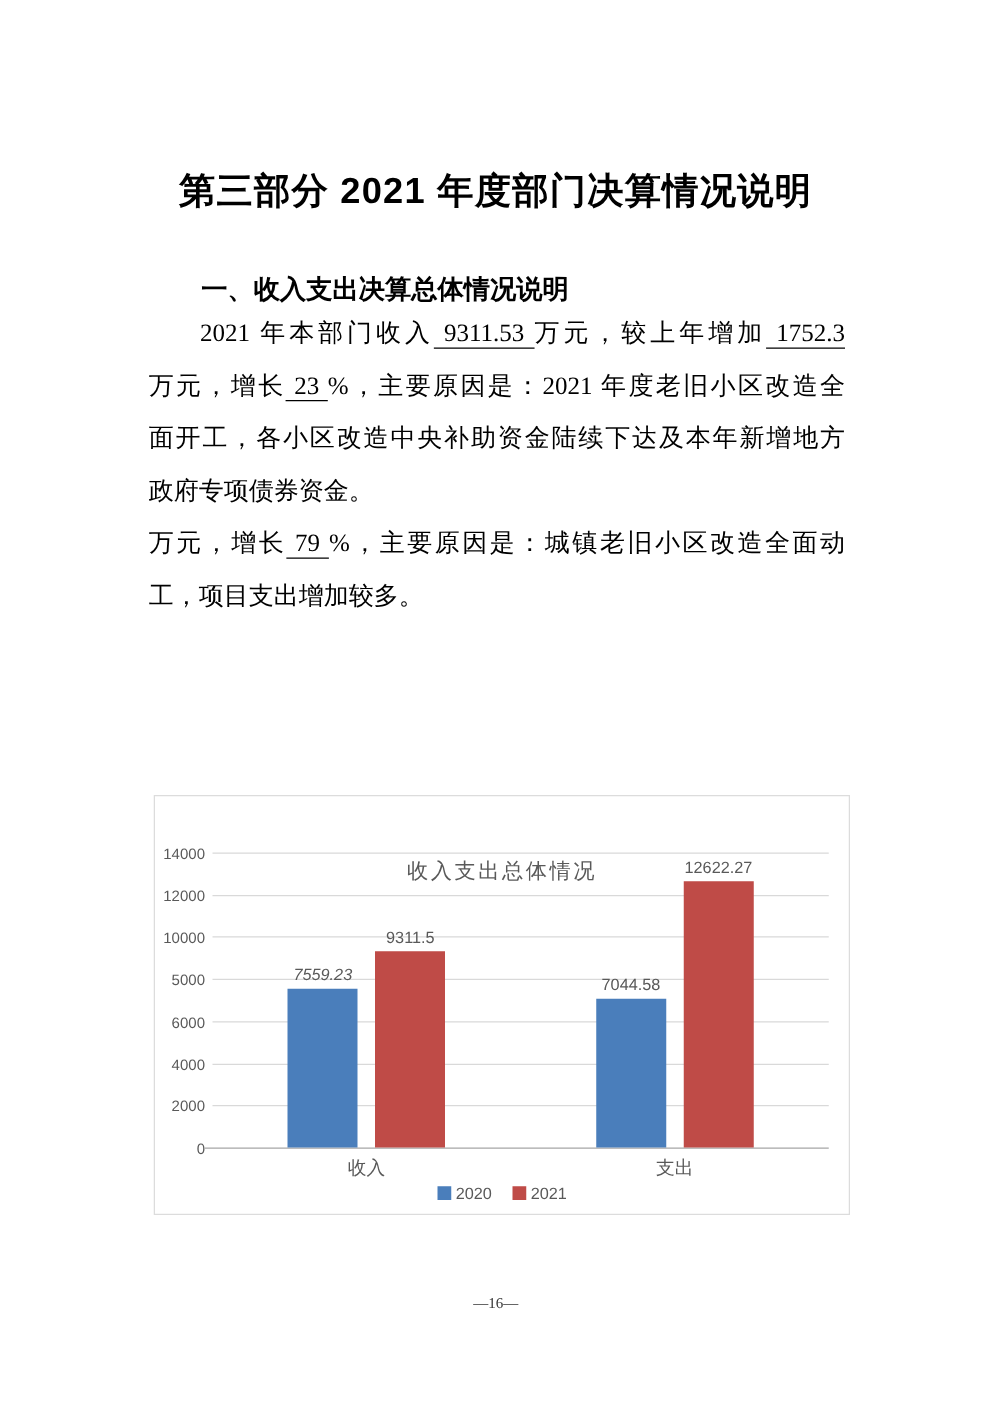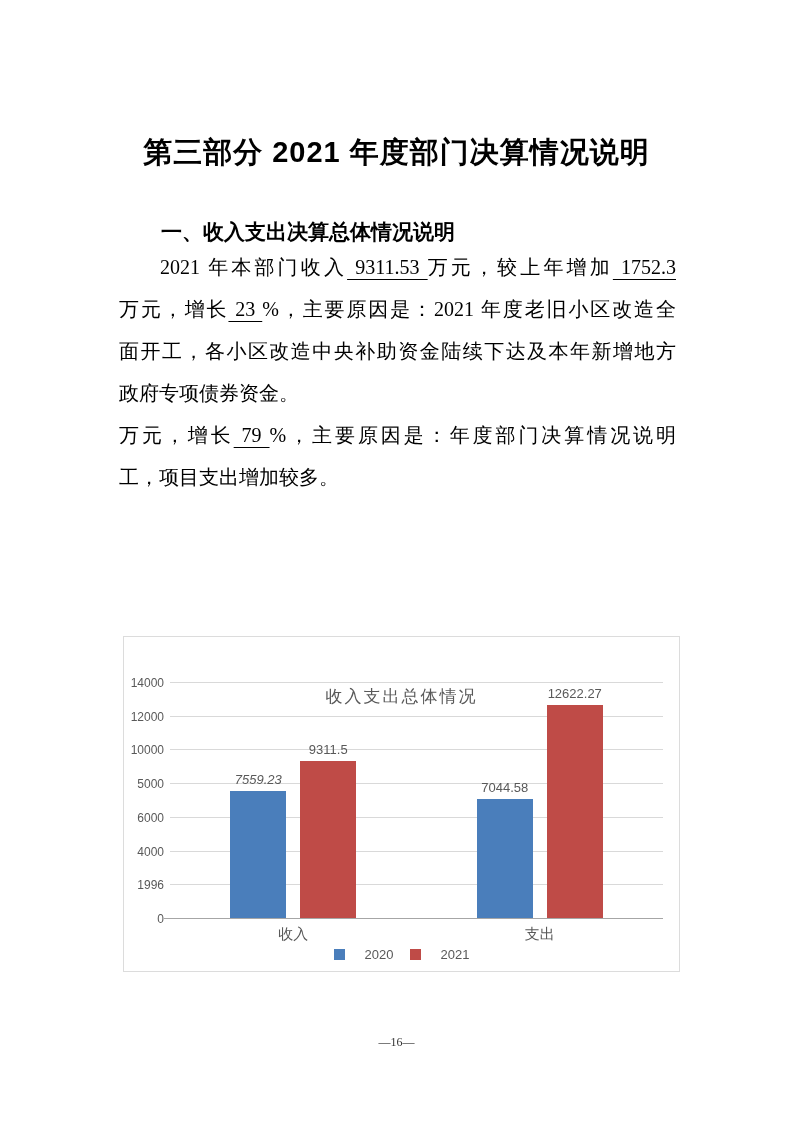--- a/index.html
+++ b/index.html
@@ -55,21 +55,21 @@
   }
   .xlabel {
     position:absolute; width:90px; text-align:center;
     font-size:15px; color:#595959; top:288px;
   }
   .legend {
     position:absolute; bottom:9px; left:0; right:0;
     display:flex; justify-content:center; align-items:center; gap:16px;
     font-size:13px; color:#595959;
   }
-  .legend-item { display:flex; align-items:center; gap:20px; }
+  .legend-item { display:flex; align-items:center; gap:4px; }
   .swatch { width:11px; height:11px; display:inline-block; }
 
   .page-number {
     position:absolute; top:1035px; left:0; right:0; text-align:center;
     font-size:12px; color:#333;
   }
 </style>
 </head>
 <body>
 
@@ -77,29 +77,29 @@
 
   <h1 class="doc-title">第三部分 2021 年度部门决算情况说明</h1>
 
   <h2 class="section-heading">一、收入支出决算总体情况说明</h2>
 
   <div class="paragraphs" id="paragraphs">
       <div class="line firstline"><span>2021 年本部门收入</span><span class="u"> 9311.53 </span><span>万元，较上年增加</span><span class="u"> 1752.3</span></div>
       <div class="line"><span>万元，增长</span><span class="u"> 23 </span><span>%，主要原因是：2021 年度老旧小区改造全</span></div>
       <div class="line"><span>面开工，各小区改造中央补助资金陆续下达及本年新增地方</span></div>
       <div class="line lastline"><span>政府专项债券资金。</span></div>
-      <div class="line"><span>万元，增长</span><span class="u"> 79 </span><span>%，主要原因是：年度部门决算情况说明</span></div>
+      <div class="line"><span>万元，增长</span><span class="u"> 79 </span><span>%，主要原因是：城镇老旧小区改造全面动</span></div>
       <div class="line lastline"><span>工，项目支出增加较多。</span></div>
     </div>
 
   <div class="chart-box">
     <div class="chart-title">收入支出总体情况</div>
     <div id="yticks">
         <div class="ytick" style="top: 275px;">0</div>
-        <div class="ytick" style="top: 241.286px;">1996</div>
+        <div class="ytick" style="top: 241.286px;">2000</div>
         <div class="ytick" style="top: 207.571px;">4000</div>
         <div class="ytick" style="top: 173.857px;">6000</div>
         <div class="ytick" style="top: 140.143px;">5000</div>
         <div class="ytick" style="top: 106.429px;">10000</div>
         <div class="ytick" style="top: 72.7143px;">12000</div>
         <div class="ytick" style="top: 39px;">14000</div>
       </div>
     <div class="plot" id="plot">
         <div class="axisline"></div>
         <div class="gridline" style="bottom: 33.7143px;"></div>

